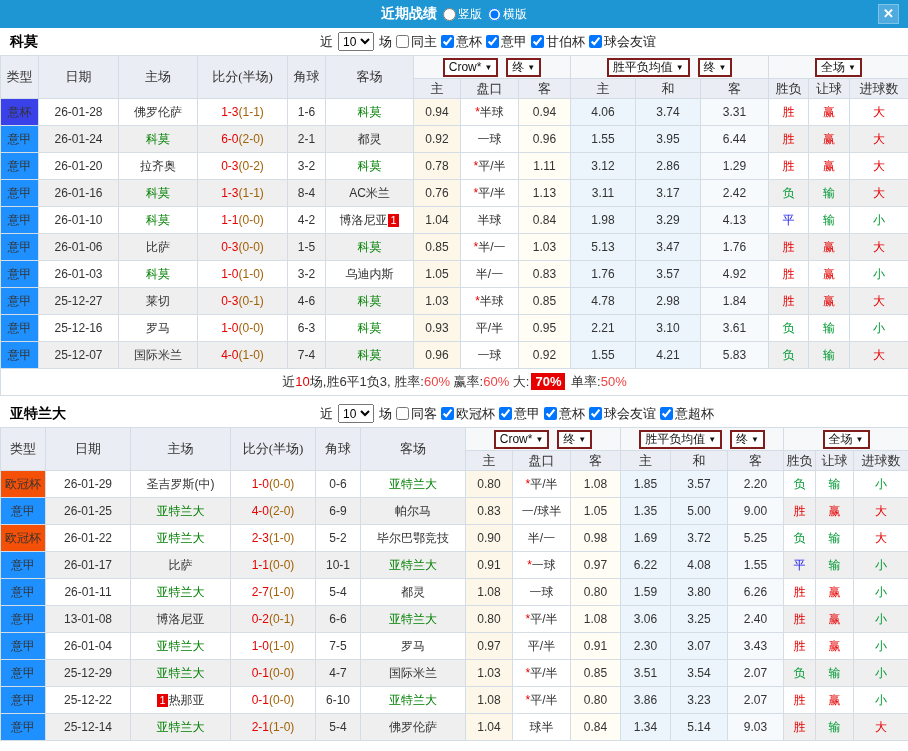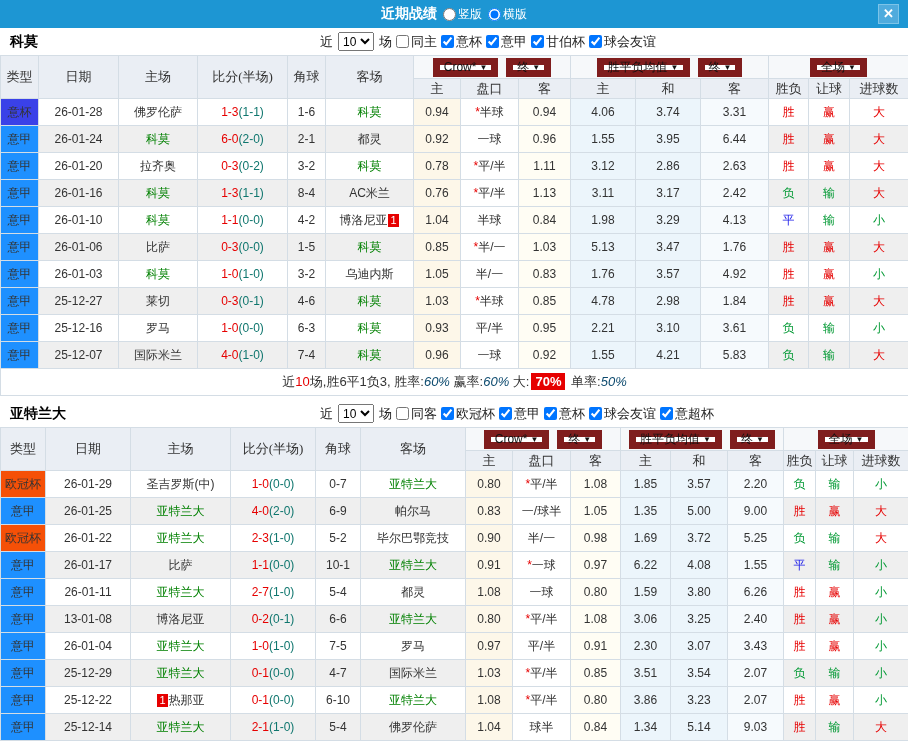--- a/index.html
+++ b/index.html
@@ -34,39 +34,39 @@
   
   table.grid{border-collapse:collapse;table-layout:fixed;width:908px;font-size:12px;}
   table.grid th,table.grid td{
     border:1px solid #d4dde5;padding:0;text-align:center;
     overflow:hidden;white-space:nowrap;color:#333;
   }
   th.lh{background:#eaeef4;font-weight:normal;font-size:13px;border-color:#c8d1da;font-family:Liberation Serif, serif;}
   th.ddc{background:#f6f8fa;height:22px;border-color:#c8d1da;}
   th.sh{background:#eaeef4;font-weight:normal;font-size:13px;height:19px;border-color:#c8d1da;}
   .dd{
-    background:#fff;border:7px solid #7f1d1d;font-size:12px;height:19px;
+    background:#fff;border:2px solid #7f1d1d;font-size:12px;height:19px;
     line-height:15px;padding:0 4px;margin:0 4px;cursor:pointer;color:#111;
     display:inline-flex;align-items:center;gap:3px;vertical-align:middle;
   }
   .dd .arr{font-size:8px;}
   table.grid td{height:26px;}
   td.type{color:#fff;border-bottom:2px solid #fff;border-top:1px solid #fff;font-size:12px;}
   tr.alt td.ab{background:#efefef;}
   .score{color:#e60000;}
-  .half{color:#0f766e;}
+  .half{color:#a16207;}
   .team-focus{color:#008000;}
   .star{color:#e60000;}
   .badge{
     display:inline-block;background:#e60000;color:#fff;font-size:11px;
     line-height:13px;padding:0 2px;margin:0 1px;
   }
   td.summary{height:23px;font-size:13px;background:#fff;border-color:#c8d1da;}
   .s-red{color:#e60000;}
-  .s-blue{color:#0c4a6e;font-style:italic;}
+  .s-blue{color:#ef4444;}
   .s-hl{background:#e60000;color:#fff;font-weight:bold;padding:1px 4px;margin:0 2px;}
 </style>
 </head>
 <body>
 
 <div class="titlebar">
   <div class="title-center">
     <span class="title">近期战绩</span>
     <label class="tb-radio">
       <input type="radio" name="layout" id="layout-r0" style="">
@@ -207,21 +207,21 @@
             <td class="ab">26-01-20</td>
             <td class="ab"><span class="">拉齐奥</span></td>
             <td class="ab"><span class="score">0-3</span><span class="half">(0-2)</span></td>
             <td class="ab">3-2</td>
             <td class="ab"><span class="team-focus">科莫</span></td>
             <td>0.78</td>
             <td><span class="star">*</span><span>平/半</span></td>
             <td>1.11</td>
             <td>3.12</td>
             <td>2.86</td>
-            <td>2.63</td>
+            <td>1.29</td>
             <td class="ab" style="color: rgb(230, 0, 0);">胜</td>
             <td class="ab" style="color: rgb(230, 0, 0);">赢</td>
             <td class="ab" style="color: rgb(230, 0, 0);">大</td>
           </tr>
           <tr class="alt">
             <td class="type" style="background: rgb(30, 144, 255);">意甲</td>
             <td class="ab">26-01-16</td>
             <td class="ab"><span class="team-focus">科莫</span></td>
             <td class="ab"><span class="score">1-3</span><span class="half">(1-1)</span></td>
             <td class="ab">8-4</td>
@@ -435,21 +435,21 @@
             <th class="sh">让球</th>
             <th class="sh">进球数</th>
           </tr>
         </thead>
         <tbody>
           <tr class="">
             <td class="type" style="background: rgb(245, 80, 7);">欧冠杯</td>
             <td class="ab">26-01-29</td>
             <td class="ab"><span class="">圣吉罗斯(中)</span></td>
             <td class="ab"><span class="score">1-0</span><span class="half">(0-0)</span></td>
-            <td class="ab">0-7</td>
+            <td class="ab">0-6</td>
             <td class="ab"><span class="team-focus">亚特兰大</span></td>
             <td>0.80</td>
             <td><span class="star">*</span><span>平/半</span></td>
             <td>1.08</td>
             <td>1.85</td>
             <td>3.57</td>
             <td>2.20</td>
             <td class="ab" style="color: rgb(0, 153, 51);">负</td>
             <td class="ab" style="color: rgb(0, 153, 51);">输</td>
             <td class="ab" style="color: rgb(0, 153, 51);">小</td>

